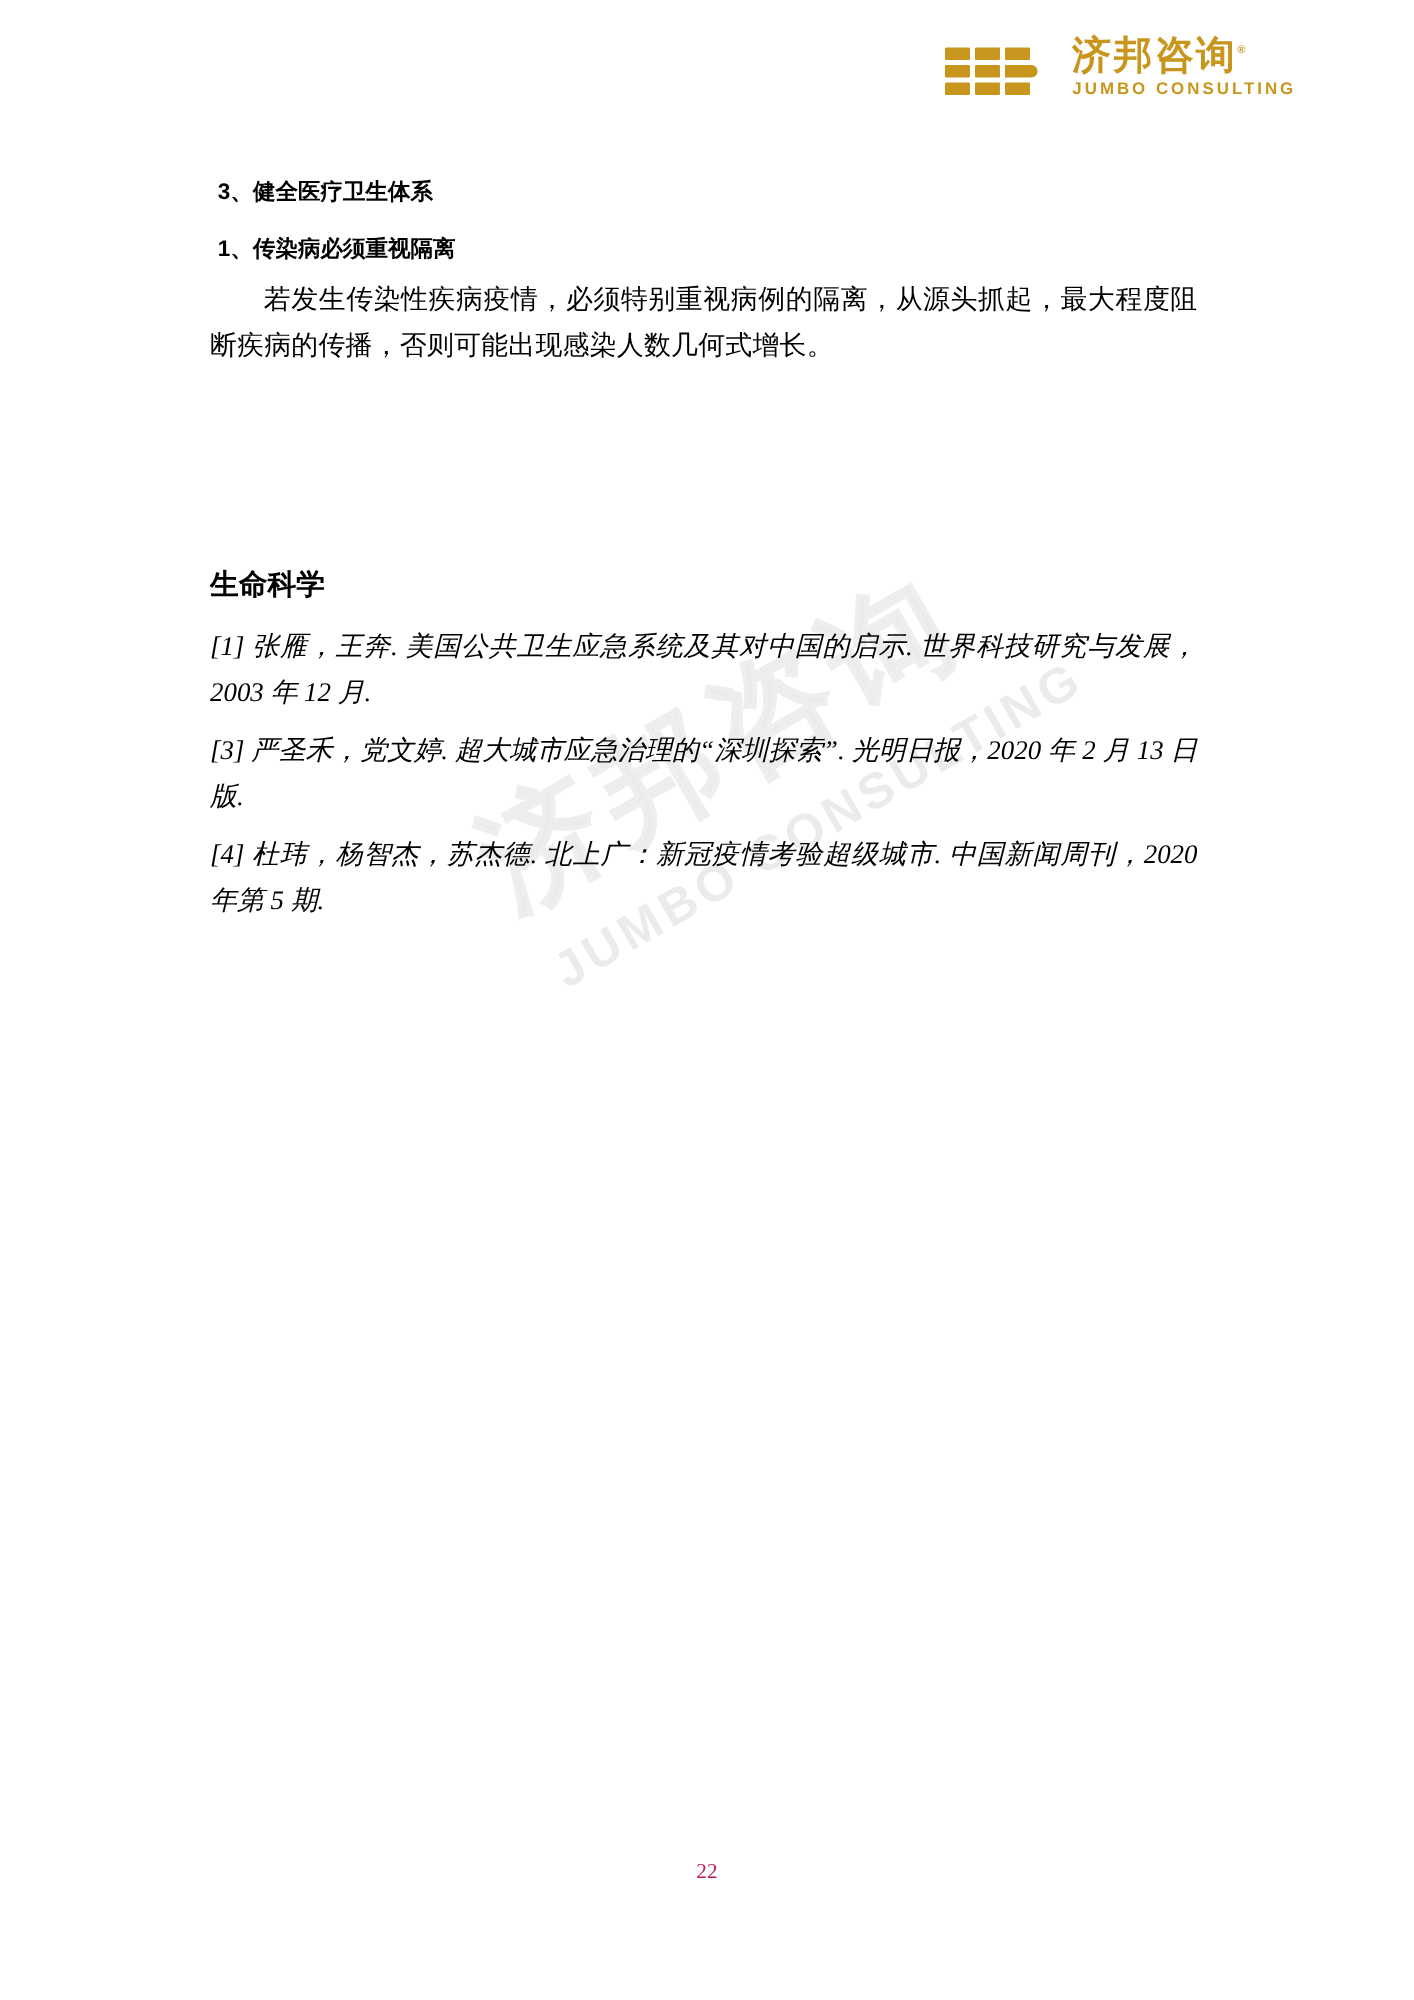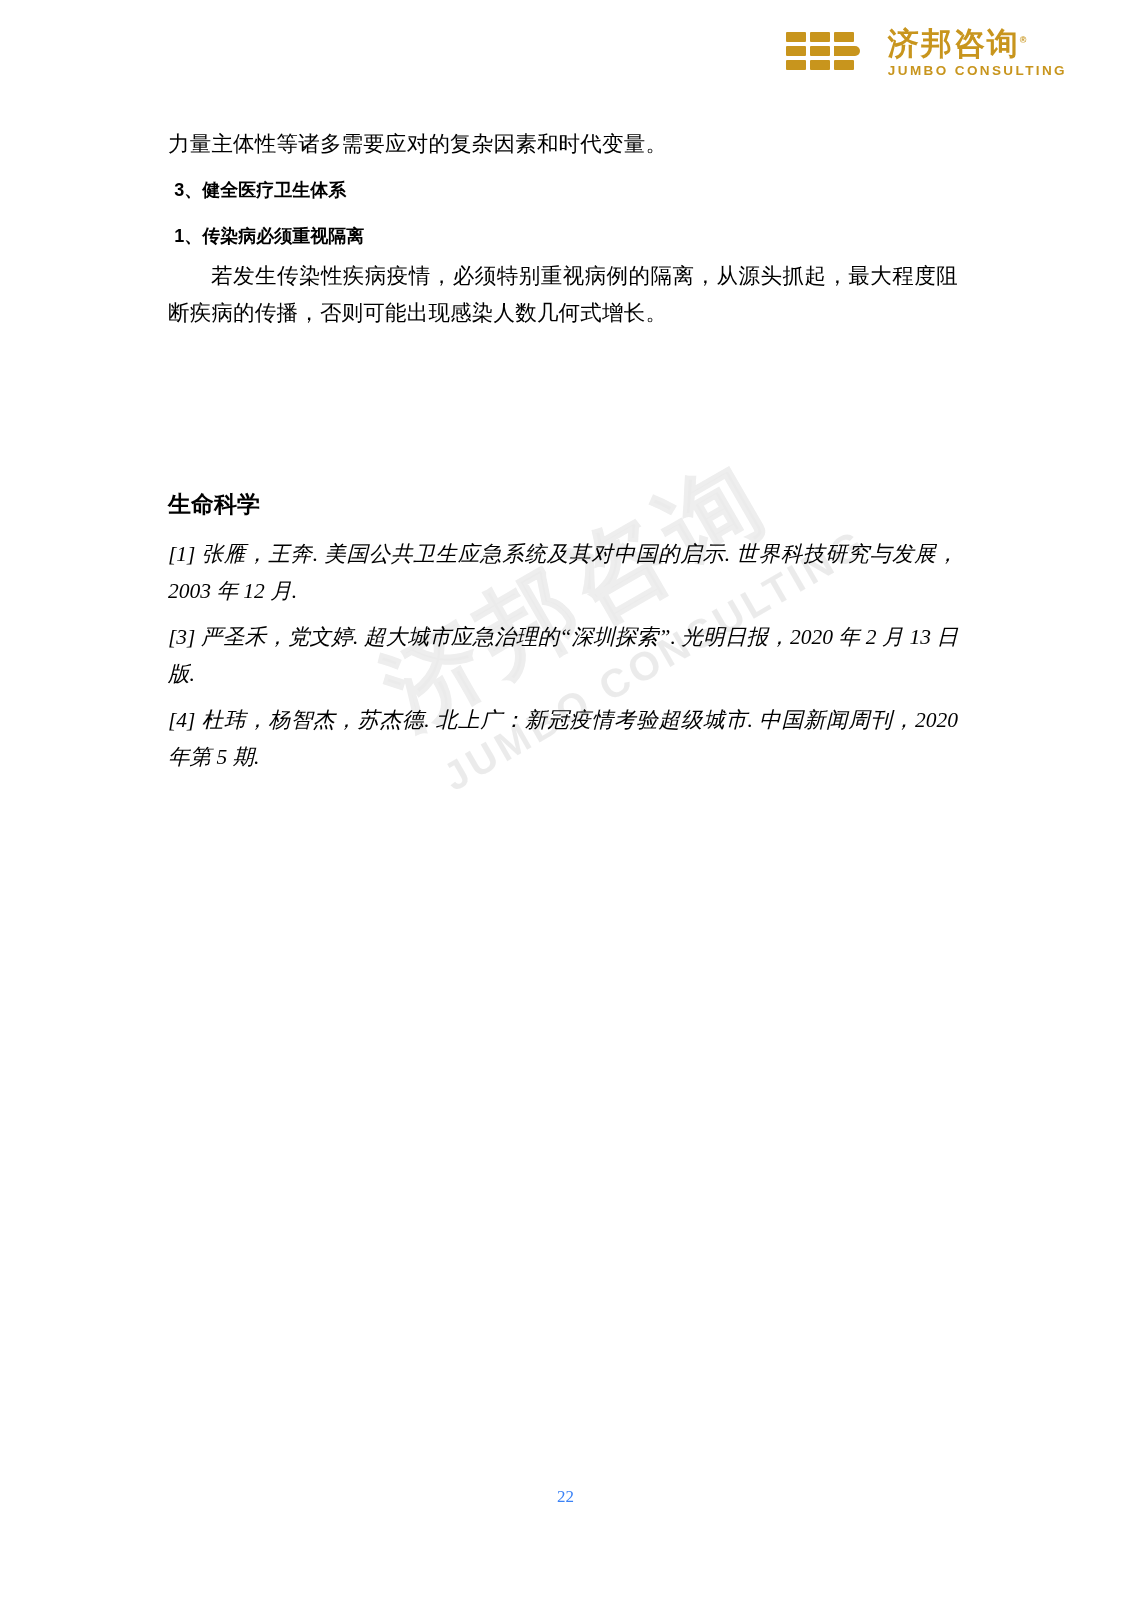--- a/index.html
+++ b/index.html
@@ -17,23 +17,23 @@
     height: 1600px;
     background: #ffffff;
     overflow: hidden;
     box-sizing: border-box;
   }
 
   
   .header {
     position: absolute;
     top: 28px;
-    right: 64px;
+    right: 94px;
     display: flex;
-    align-items: flex-start;
+    align-items: flex-end;
     gap: 24px;
   }
   .logo-mark {
     position: relative;
     width: 78px;
     height: 44px;
   }
   .logo-mark .bar {
     position: absolute;
     background: #c8951d;
@@ -141,21 +141,21 @@
   }
 
   
   .page-number {
     position: absolute;
     left: 0;
     right: 0;
     top: 1487px;
     text-align: center;
     font-size: 17px;
-    color: #3b82f6;
+    color: #be185d;
     font-family: "Liberation Serif", serif;
   }
 </style>
 </head>
 <body>
 
 <div class="page">
 
   <div class="header">
     <div class="logo-mark">
@@ -175,21 +175,20 @@
     </div>
   </div>
 
   <div class="watermark">
     <div class="wm-cn">济邦咨询</div>
     <div class="wm-en">JUMBO CONSULTING</div>
   </div>
 
   <div class="content">
 
-    <p class="para">力量主体性等诸多需要应对的复杂因素和时代变量。</p>
 
     <h3 class="heading">3、健全医疗卫生体系</h3>
 
     <h3 class="heading">1、传染病必须重视隔离</h3>
     <p class="para indent">若发生传染性疾病疫情，必须特别重视病例的隔离，从源头抓起，最大程度阻断疾病的传播，否则可能出现感染人数几何式增长。</p>
 
     <div class="spacer-block"></div>
 
     <h2 class="ref-title">生命科学</h2>
     <p class="ref-item">[1] 张雁，王奔. 美国公共卫生应急系统及其对中国的启示. 世界科技研究与发展，2003 年 12 月.</p>

